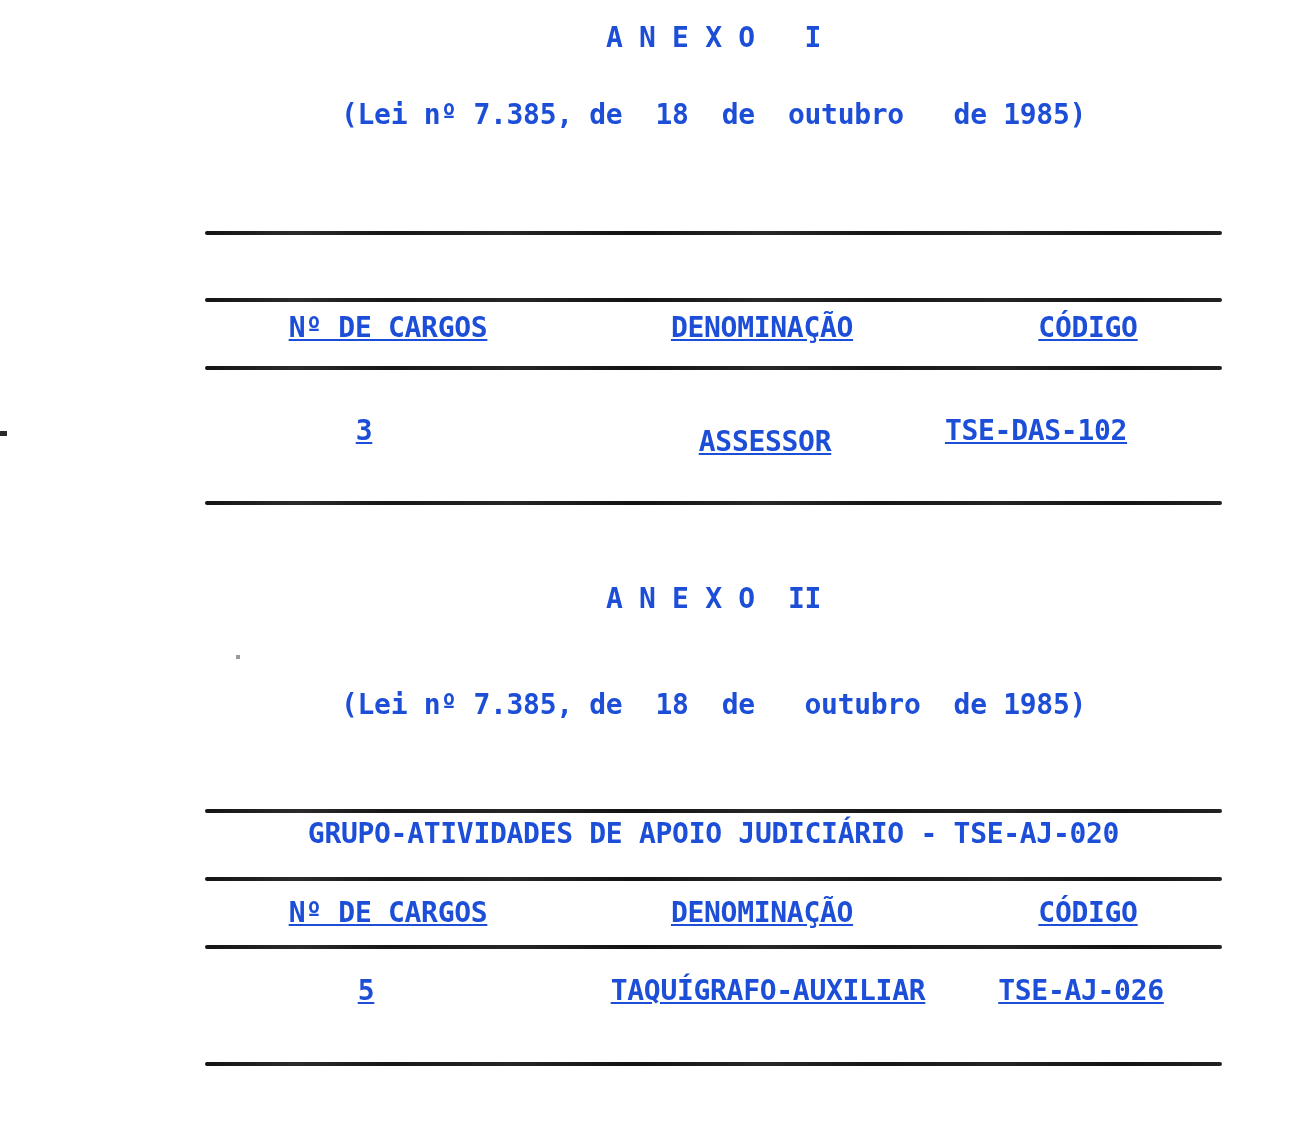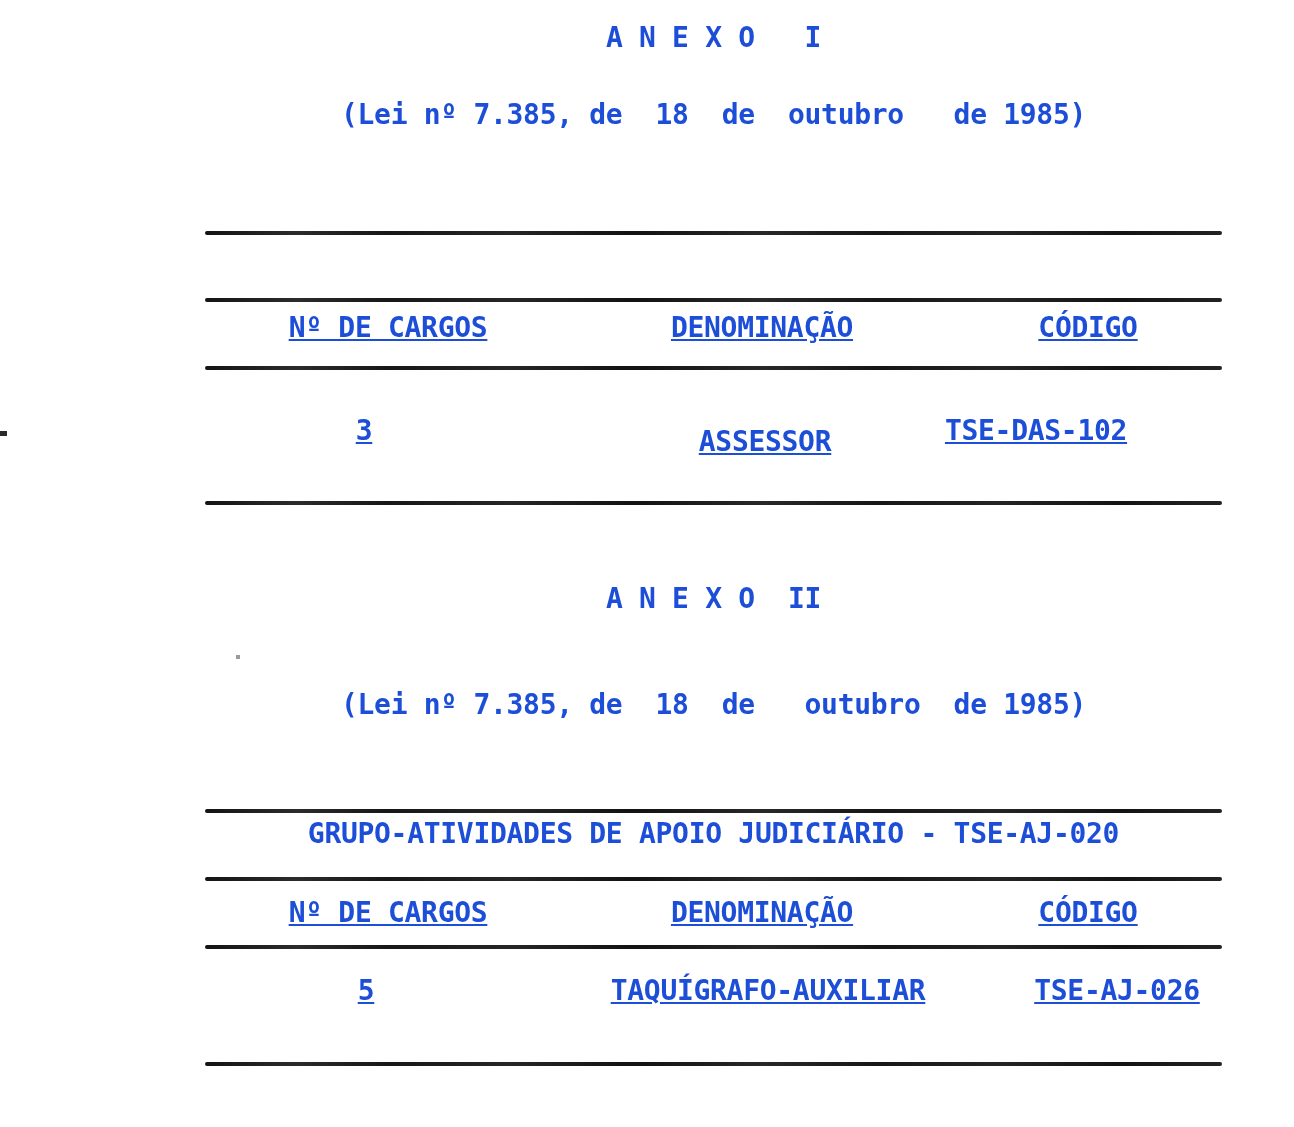--- a/index.html
+++ b/index.html
@@ -78,20 +78,20 @@
   <div class="rule" style="top:877px;"></div>
 
   <div class="txt cell" style="top:899px; left:388px;">Nº DE CARGOS</div>
   <div class="txt cell" style="top:899px; left:762px;">DENOMINAÇÃO</div>
   <div class="txt cell" style="top:899px; left:1088px;">CÓDIGO</div>
 
   <div class="rule" style="top:945px;"></div>
 
   <div class="txt cell" style="top:977px; left:366px;">5</div>
   <div class="txt cell" style="top:977px; left:768px;">TAQUÍGRAFO-AUXILIAR</div>
-  <div class="txt cell" style="top:977px; left:1117px;text-align:right;">TSE-AJ-026</div>
+  <div class="txt cell" style="top:977px; left:1081px;text-align:right;">TSE-AJ-026</div>
 
   <div class="rule" style="top:1062px;"></div>
 
   <div class="speck" style="left:0px; top:431px; width:7px; height:5px;"></div>
   <div class="speck light" style="left:236px; top:655px; width:4px; height:4px;"></div>
 
 </div>
 
 </body></html>

